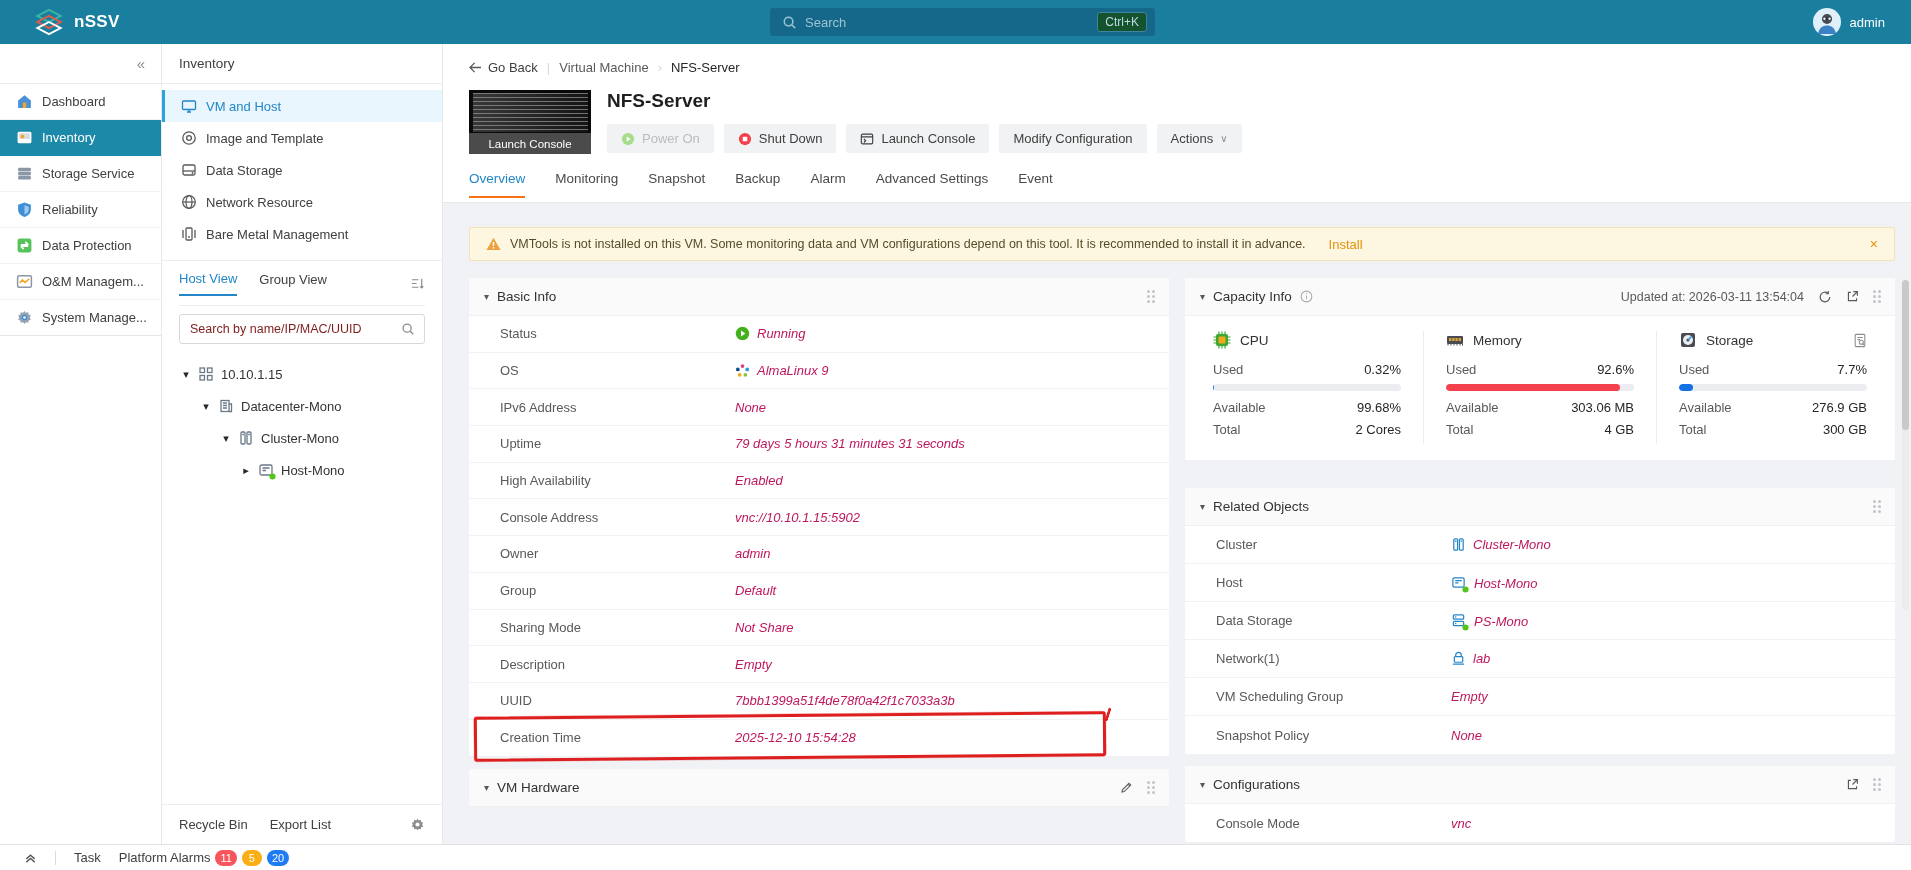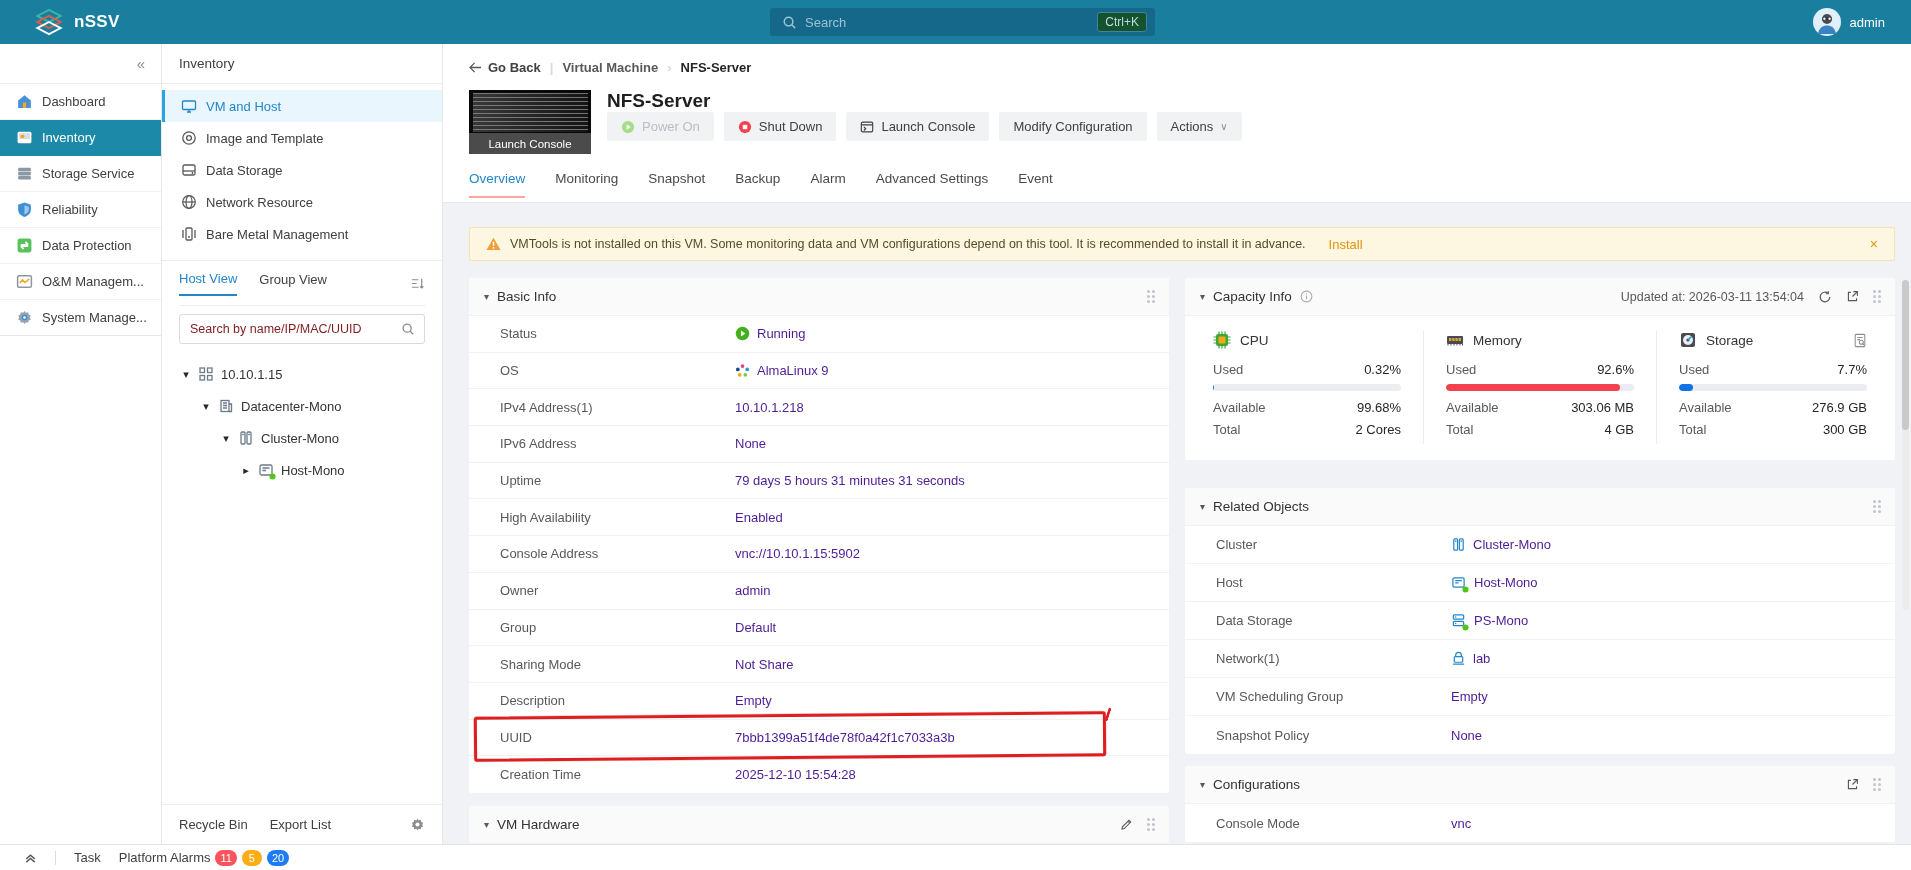--- a/index.html
+++ b/index.html
@@ -44,40 +44,40 @@
   .tree { margin-top:14px; }
   .tree-row { height:32px; display:flex; align-items:center; gap:7px; cursor:pointer; color:#333; }
   .caret { color:#262626; font-size:11px; width:10px; text-align:center; }
   .ti { width:16px; height:16px; display:inline-flex; position:relative; }
   .panel-footer { border-top:1px solid #ededed; height:40px; display:flex; align-items:center; gap:22px; padding:0 17px; color:#404040; }
   .pf-gear { margin-left:auto; cursor:pointer; }
 
   
   .main { flex:1 1 auto; display:flex; flex-direction:column; min-width:0; background:#f0f2f5; }
   .white-head { background:#fff; border-bottom:1px solid #e8e8e8; padding:16px 16px 0 26px; flex:0 0 159px; }
-  .breadcrumb { display:flex; align-items:center; gap:9px; color:#595959; font-size:13px;font-weight:bold; }
+  .breadcrumb { display:flex; align-items:center; gap:9px; color:#595959; font-size:13px; }
   .bc-back { display:flex; align-items:center; gap:6px; cursor:pointer; color:#404040; }
   .bc-sep { color:#d9d9d9; }
   .bc-cur { color:#262626; }
   .vm-head { display:flex; margin-top:15px; gap:16px; }
   .thumb { width:122px; height:64px; background:#0a0a0a; position:relative; overflow:hidden; cursor:pointer; flex:0 0 122px; }
   .thumb .tlines { position:absolute; inset:3px 3px 22px 4px;
      background:
        repeating-linear-gradient(180deg, rgba(255,255,255,.75) 0 1px, transparent 1px 4px),
        linear-gradient(90deg, rgba(255,255,255,.35), rgba(255,255,255,.08));
      opacity:.55; }
   .thumb .tcap { position:absolute; left:0; right:0; bottom:0; height:21px; background:#4b4b4b; color:#fff; font-size:11.5px; display:flex; align-items:center; justify-content:center; }
   .vm-title { font-size:19px; font-weight:bold; color:#1f1f1f; }
-  .btn-row { display:flex; gap:10px; }
+  .btn-row { display:flex; gap:10px; margin-top:12px; }
   .btn { height:29px; background:#f1f2f4; border:none; border-radius:2px; padding:0 14px; font-size:13px; color:#404040; display:flex; align-items:center; gap:7px; cursor:pointer; font-family:inherit; }
   .btn.disabled { color:#b9bdc2; cursor:not-allowed; }
   .btn .car { font-size:10px; color:#8c8c8c; }
   .main-tabs { display:flex; gap:30px; margin-top:17px; }
   .mtab { padding-bottom:10px; color:#4a4a4a; font-size:13.5px; cursor:pointer; }
-  .mtab.active { color:#2386c8; border-bottom:2px solid #fca5a5; }
+  .mtab.active { color:#2386c8; border-bottom:2px solid #f97316; }
 
   .gray { flex:1 1 auto; padding:24px 16px 0 26px; overflow:hidden; }
   .banner { height:34px; background:#fdf6e1; border:1px solid #f3e3b8; border-radius:2px; display:flex; align-items:center; padding:0 16px; gap:9px; }
   .banner-text { color:#574b2a; font-size:12.5px; }
   .banner-link { color:#e2920e; margin-left:14px; cursor:pointer; }
   .banner-x { margin-left:auto; color:#e2920e; font-size:14px; cursor:pointer; }
 
   .cols { display:flex; gap:16px; margin-top:17px; align-items:flex-start; }
   .col-left { width:700px; flex:0 0 700px; position:relative; }
   .col-right { width:710px; flex:0 0 710px; }
@@ -85,21 +85,21 @@
   .card { background:#fff; border-radius:2px; }
   .card-head { height:38px; background:#fafafa; border-bottom:1px solid #f0f0f0; display:flex; align-items:center; padding:0 14px 0 15px; gap:8px; }
   .card-title { color:#333; font-size:13.5px; }
   .tri { color:#595959; font-size:10px; }
   .head-right { margin-left:auto; display:flex; align-items:center; gap:14px; color:#595959; }
   .dots { display:grid; grid-template-columns:3px 3px; grid-gap:2px; cursor:grab; }
   .dots i { width:3px; height:3px; background:#c0c4cc; border-radius:50%; }
   .krow { height:36.7px; display:flex; align-items:center; border-bottom:1px solid #f2f2f2; padding-left:31px; }
   .krow:last-child { border-bottom:none; }
   .krow .lbl { width:235px; color:#595959; flex:0 0 235px; }
-  .krow .val { color:#4c1d95; display:flex; align-items:flex-start; gap:7px; }
+  .krow .val { color:#be185d; display:flex; align-items:flex-end; gap:7px;font-style:italic; }
   .muted { color:#bfbfbf; }
   .linkv { color:#2386c8; cursor:pointer; }
 
   .red-annot { position:absolute; left:5px; top:436px; width:632px; height:45px; border:3px solid #dd1f1f; border-radius:3px; transform:rotate(-0.5deg); pointer-events:none; box-shadow:0 0 0 .4px rgba(221,31,31,.35); }
   .red-annot:after { content:""; position:absolute; right:-7px; top:-8px; width:8px; height:14px; border-right:3px solid #dd1f1f; transform:rotate(18deg); border-radius:2px; }
 
   .vmhw-bar { margin-top:13px; height:38px; background:#fafafa; border-bottom:1px solid #f0f0f0; display:flex; align-items:center; gap:8px; padding:0 14px 0 15px; background-color:#fafafa; }
   .vmhw-bar .card-title { font-size:13.5px; }
 
   
@@ -499,24 +499,20 @@
                       <circle cx="8" cy="3.2" r="2" fill="#e0418c"></circle>
                       <circle cx="13" cy="6.8" r="2" fill="#2f9bdb"></circle>
                       <circle cx="11" cy="12.6" r="2" fill="#86c440"></circle>
                       <circle cx="5" cy="12.6" r="2" fill="#f5a71c"></circle>
                       <circle cx="3" cy="6.8" r="2" fill="#0f4d8c"></circle>
                     </svg>
                   <span>AlmaLinux 9</span>
                 </span>
               </div>
               <div class="krow">
-                <span class="lbl">IPv4 Address(1)</span>
-                <span class="val">10.10.1.218</span>
-              </div>
-              <div class="krow">
                 <span class="lbl">IPv6 Address</span>
                 <span class="val muted">None</span>
               </div>
               <div class="krow">
                 <span class="lbl">Uptime</span>
                 <span class="val">79 days 5 hours 31 minutes 31 seconds</span>
               </div>
               <div class="krow">
                 <span class="lbl">High Availability</span>
                 <span class="val">Enabled</span>

